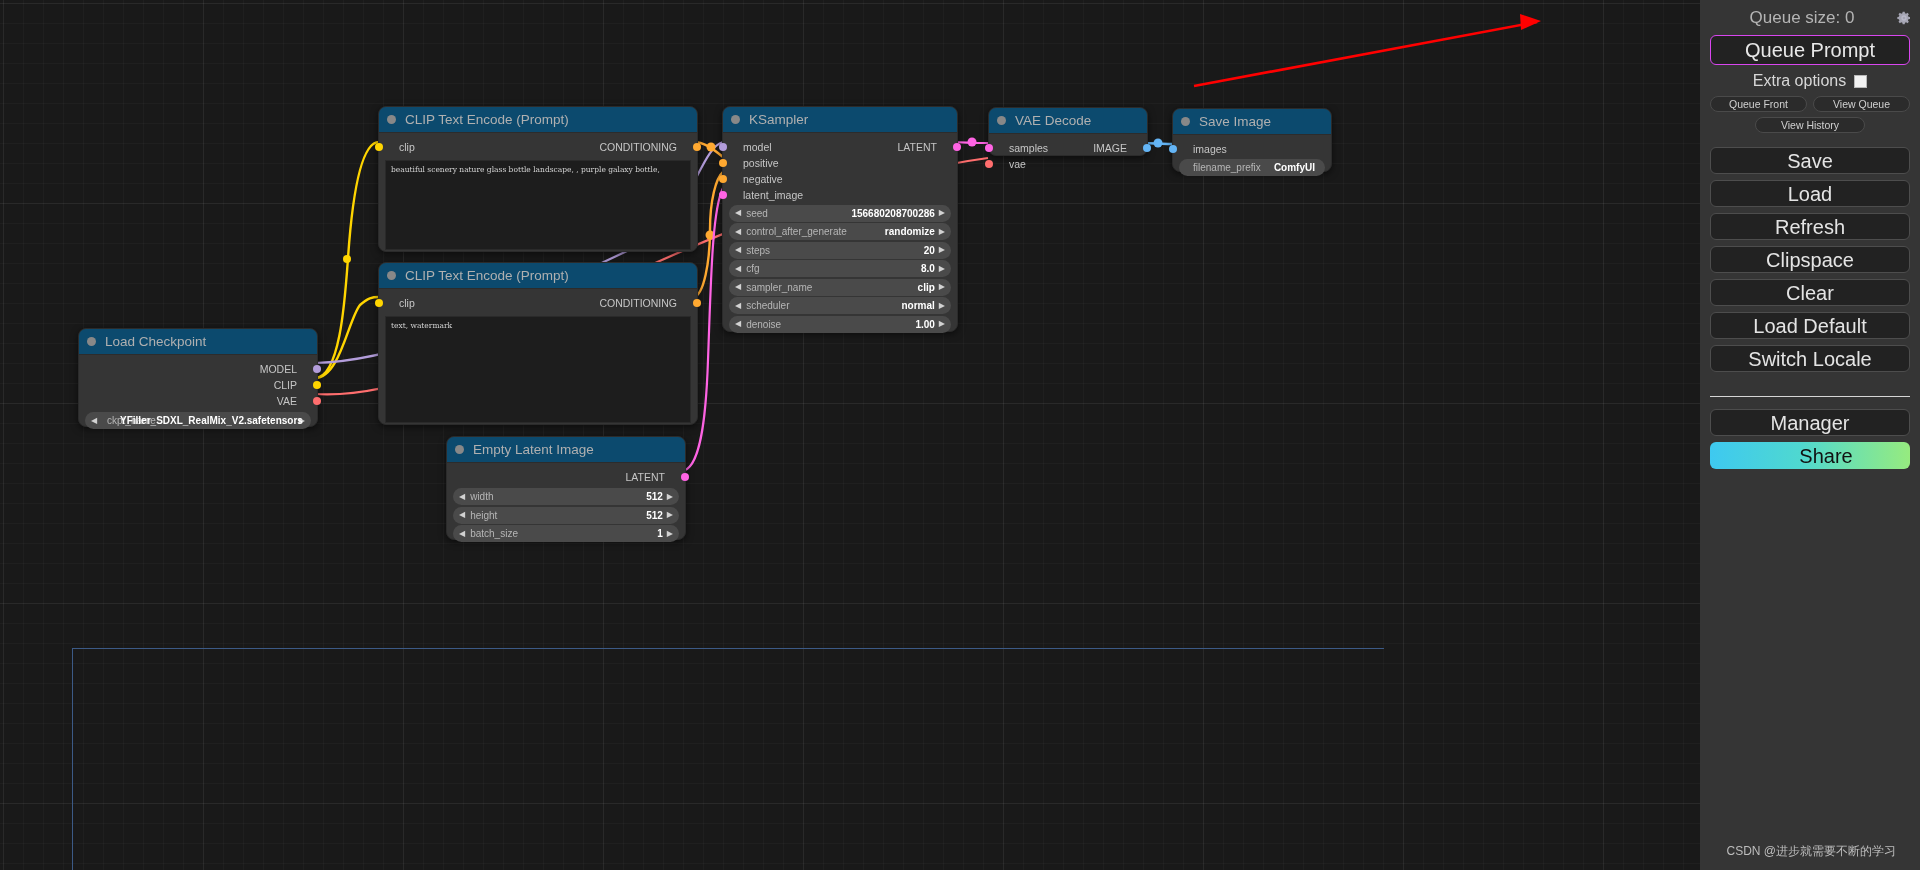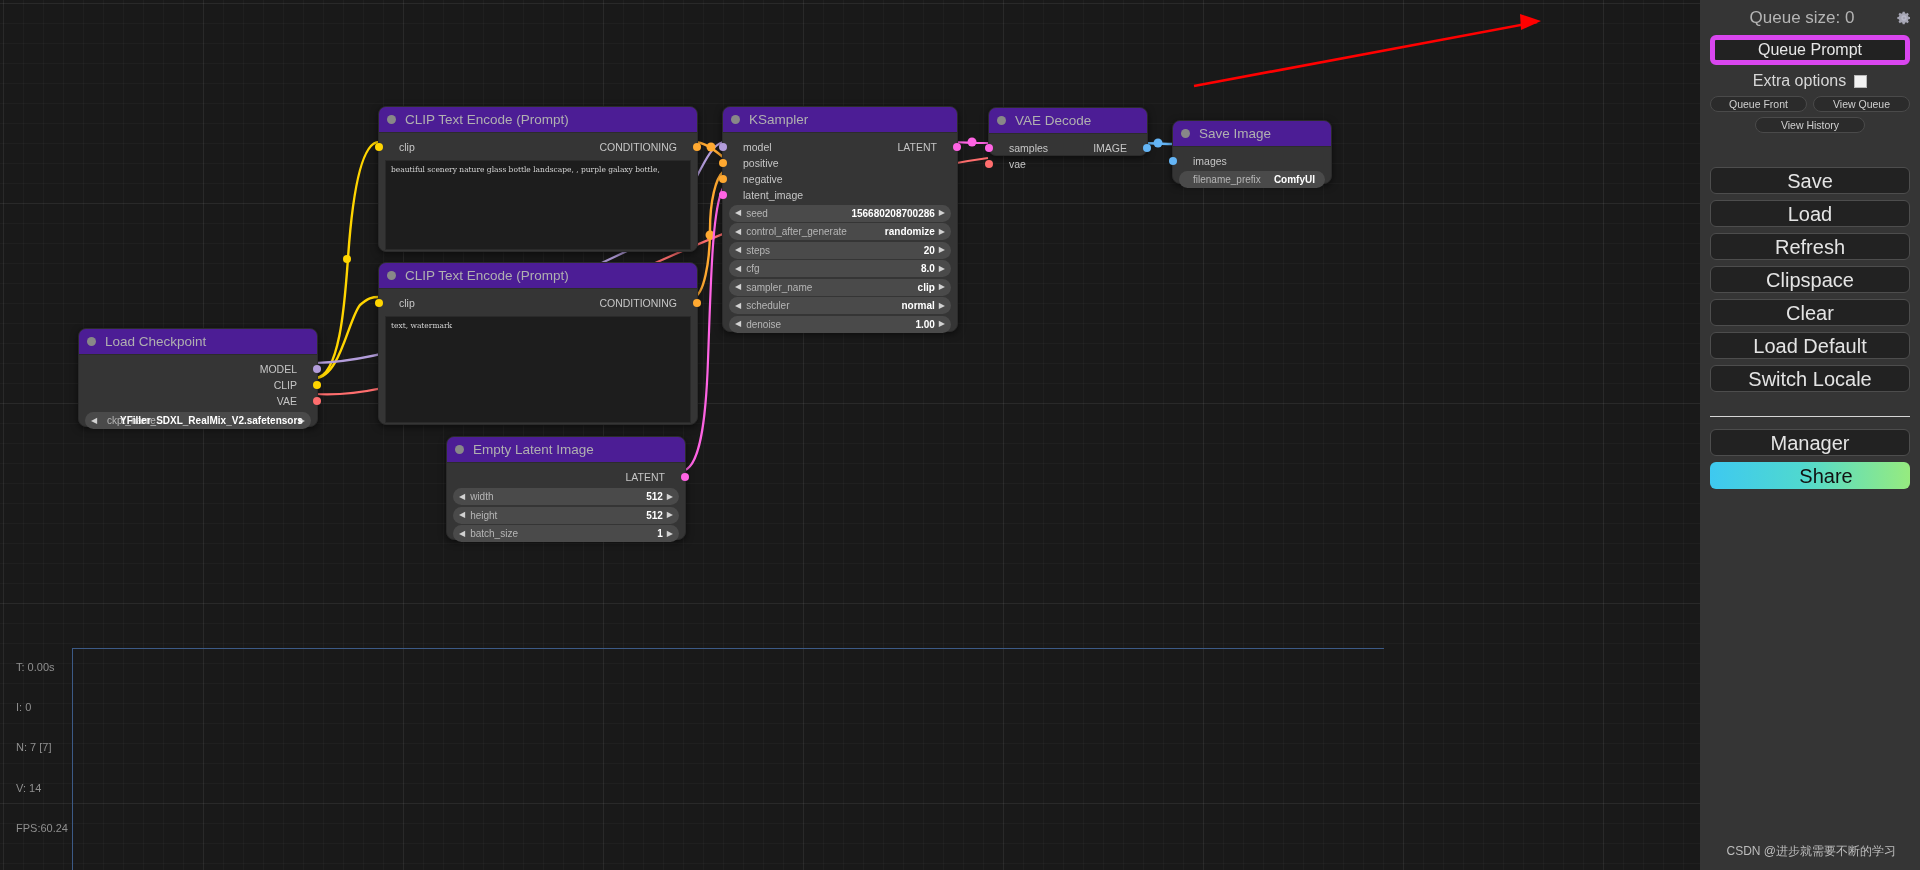--- a/index.html
+++ b/index.html
@@ -33,21 +33,21 @@
     border-radius: 8px;
     box-shadow: 0 2px 7px rgba(0,0,0,0.55);
     border: 1px solid #2b2b2b;
   }
   .node-title {
     height: 26px;
     display: flex; align-items: center;
     padding-left: 8px;
     color: #b0b0b0;
     font-size: 13.5px;
-    background: #4c1d95;
+    background: #0c4a6e;
     border-radius: 7px 7px 0 0;
     border-bottom: 1px solid #2c2c2c;
   }
   .title-dot {
     width: 9px; height: 9px; border-radius: 50%;
     background: #888; margin-right: 9px; flex: none;
   }
   .node-body { position: relative; padding: 6px 0 8px 0; }
 
   .port-row {
@@ -121,22 +121,22 @@
     padding: 8px 10px 0 10px;
     display: flex; flex-direction: column; align-items: center;
   }
   #queue-size { width: 100%; text-align: center; color: #b4b4b4; font-size: 17px; padding-right: 16px; }
   #gear {
     position: absolute; right: 8px; top: 10px;
     width: 16px; height: 16px; cursor: pointer;
   }
   .btn-main {
     width: 100%; height: 30px; margin-top: 7px;
-    background: #222222; border: 5px solid #d946ef; border-radius: 6px;
-    color: #e8e8e8; font-size: 16px; line-height: 1;
+    background: #222222; border: 1px solid #d946ef; border-radius: 6px;
+    color: #e8e8e8; font-size: 20px; line-height: 1;
     display: flex; align-items: center; justify-content: center;
     cursor: pointer;
   }
   #extra-row {
     width: 100%; margin-top: 7px;
     display: flex; align-items: center; justify-content: center; gap: 8px;
     color: #d7d7d7; font-size: 16px;
   }
   #extra-check {
     width: 13px; height: 13px; background: #f2f2f2; border: 1px solid #b8b8b8;
@@ -389,44 +389,37 @@
             <span class="dot out" style="right:-14px; background:#64B5F6"></span>
           </span>
         </div>
         <div class="port-row">
           <span class="dot in" style="background:#FF6E6E"></span>
           <span class="port-label">vae</span>
         </div>
       </div>
     </div>
 
-    <div class="node" style="left:1172px; top:120px; width:160px; height:64px;">
+    <div class="node" style="left:1172px; top:108px; width:160px; height:64px;">
       <div class="node-title">
         <span class="title-dot"></span>
         <span>Save Image</span>
       </div>
       <div class="node-body">
         <div class="port-row">
           <span class="dot in" style="background:#64B5F6"></span>
           <span class="port-label">images</span>
         </div>
         <div class="widget">
           <span class="wname" style="margin-left:8px;">filename_prefix</span>
           <span class="wval">ComfyUI</span>
         </div>
       </div>
     </div>
 
-    <div id="stats">
-      <div>T: 0.00s</div>
-      <div>I: 0</div>
-      <div>N: 7 [7]</div>
-      <div>V: 14</div>
-      <div>FPS:60.24</div>
-    </div>
   </div>
 
   <div id="panel">
 
     <div id="queue-size">Queue size: 0</div>
     <svg id="gear" viewBox="0 0 24 24">
       <path fill="#b9b9c9" d="M12 8a4 4 0 100 8 4 4 0 000-8zm0 6a2 2 0 110-4 2 2 0 010 4z"></path>
       <path fill="#b9b9c9" d="M21 13.5v-3l-2.4-.5a6.9 6.9 0 00-.7-1.7l1.4-2-2.1-2.1-2 1.4c-.5-.3-1.1-.6-1.7-.7L13 2.5h-3l-.5 2.4c-.6.1-1.2.4-1.7.7l-2-1.4L3.7 6.3l1.4 2c-.3.5-.6 1.1-.7 1.7l-2.4.5v3l2.4.5c.1.6.4 1.2.7 1.7l-1.4 2 2.1 2.1 2-1.4c.5.3 1.1.6 1.7.7l.5 2.4h3l.5-2.4c.6-.1 1.2-.4 1.7-.7l2 1.4 2.1-2.1-1.4-2c.3-.5.6-1.1.7-1.7l2.4-.5z" opacity=".85"></path>
     </svg>
 
@@ -438,21 +431,21 @@
     </div>
 
     <div id="small-row">
       <div class="btn-small">Queue Front</div>
       <div class="btn-small">View Queue</div>
     </div>
     <div id="history-row">
       <div class="btn-small">View History</div>
     </div>
 
-    <div class="btn-stack" style="margin-top:34px;">Save</div>
+    <div class="btn-stack" style="margin-top:14px;">Save</div>
     <div class="btn-stack">Load</div>
     <div class="btn-stack">Refresh</div>
     <div class="btn-stack">Clipspace</div>
     <div class="btn-stack">Clear</div>
     <div class="btn-stack">Load Default</div>
     <div class="btn-stack">Switch Locale</div>
 
     <div id="divider"></div>
 
     <div class="btn-stack" style="margin-top:0;">Manager</div>

